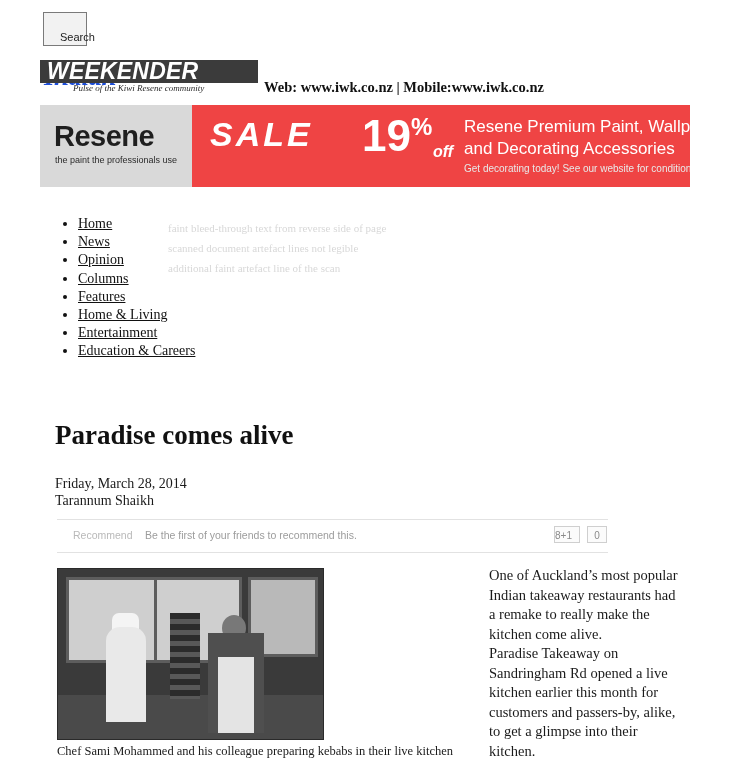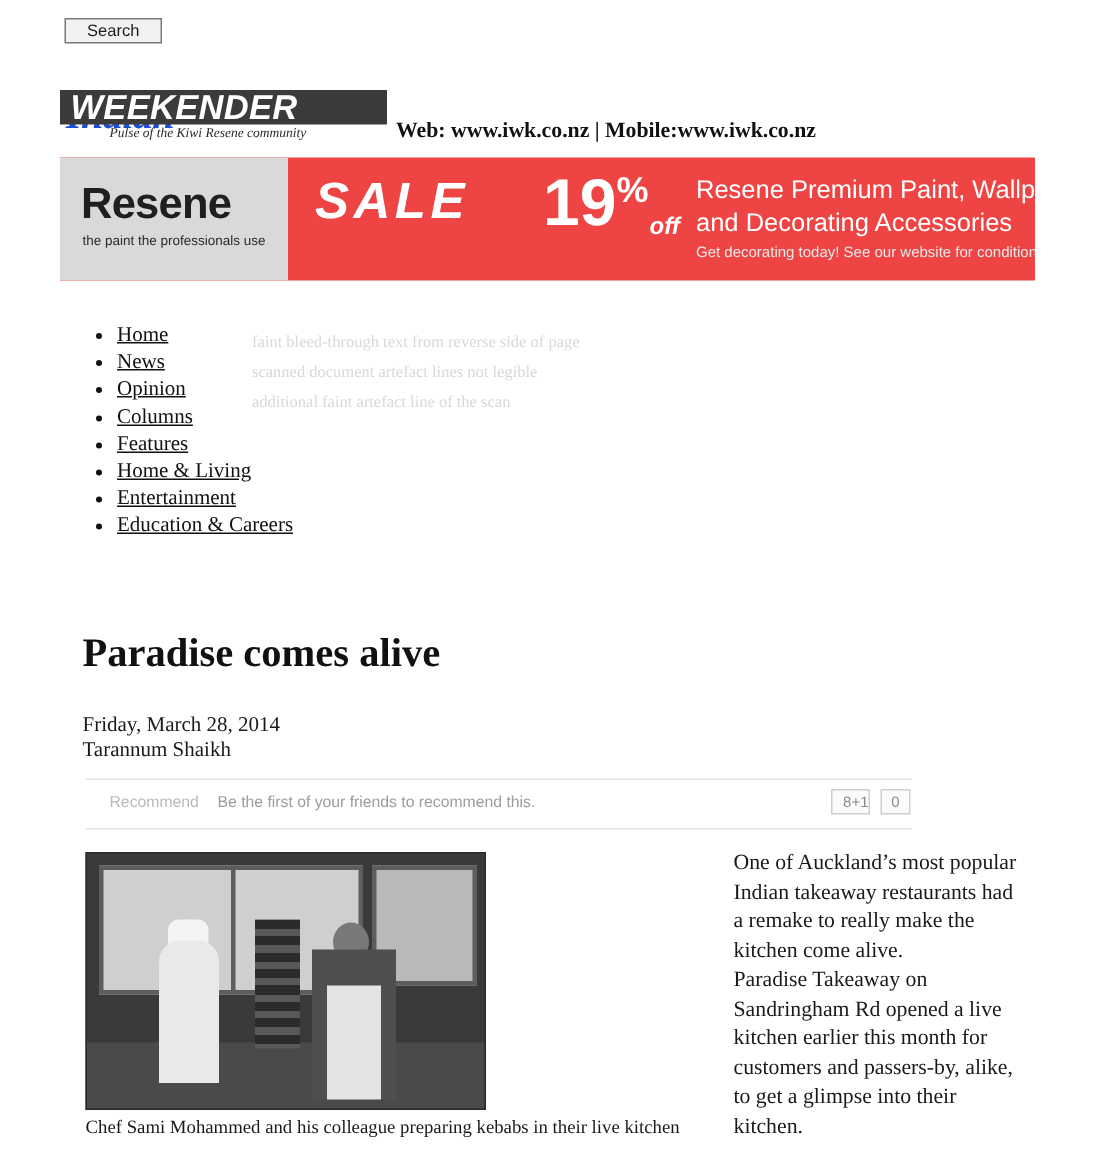--- a/index.html
+++ b/index.html
@@ -14,31 +14,31 @@
     font-family: "Liberation Serif", serif;
     color: #1a1a1a;
     overflow: hidden;
   }
 
   
   .search-btn {
     position: absolute;
     left: 43px;
     top: 12px;
-    width: 65px;
+    width: 44px;
     height: 17px;
     border: 1px solid #7a7a7a;
     background: #f2f2f2;
     font-family: "Liberation Sans", sans-serif;
     font-size: 11px;
     line-height: 17px;
     text-align: center;
     color: #1c1c1c;
     box-sizing: border-box;
-    padding: 0;
+    padding: 16px;
   }
 
   
   .masthead {
     position: absolute;
     left: 40px;
     top: 33px;
     width: 218px;
     height: 58px;
   }
@@ -271,21 +271,21 @@
     position: absolute;
     left: 497px;
     top: 6px;
     width: 26px;
     height: 17px;
     border: 1px solid #cfcfcf;
     background: #fbfbfb;
     font-family: "Liberation Sans", sans-serif;
     font-size: 10px;
     line-height: 17px;
-    text-align: right;
+    text-align: left;
     color: #8a8a8a;
     box-sizing: border-box;
   }
   .gcount {
     position: absolute;
     left: 530px;
     top: 6px;
     width: 20px;
     height: 17px;
     border: 1px solid #cfcfcf;

